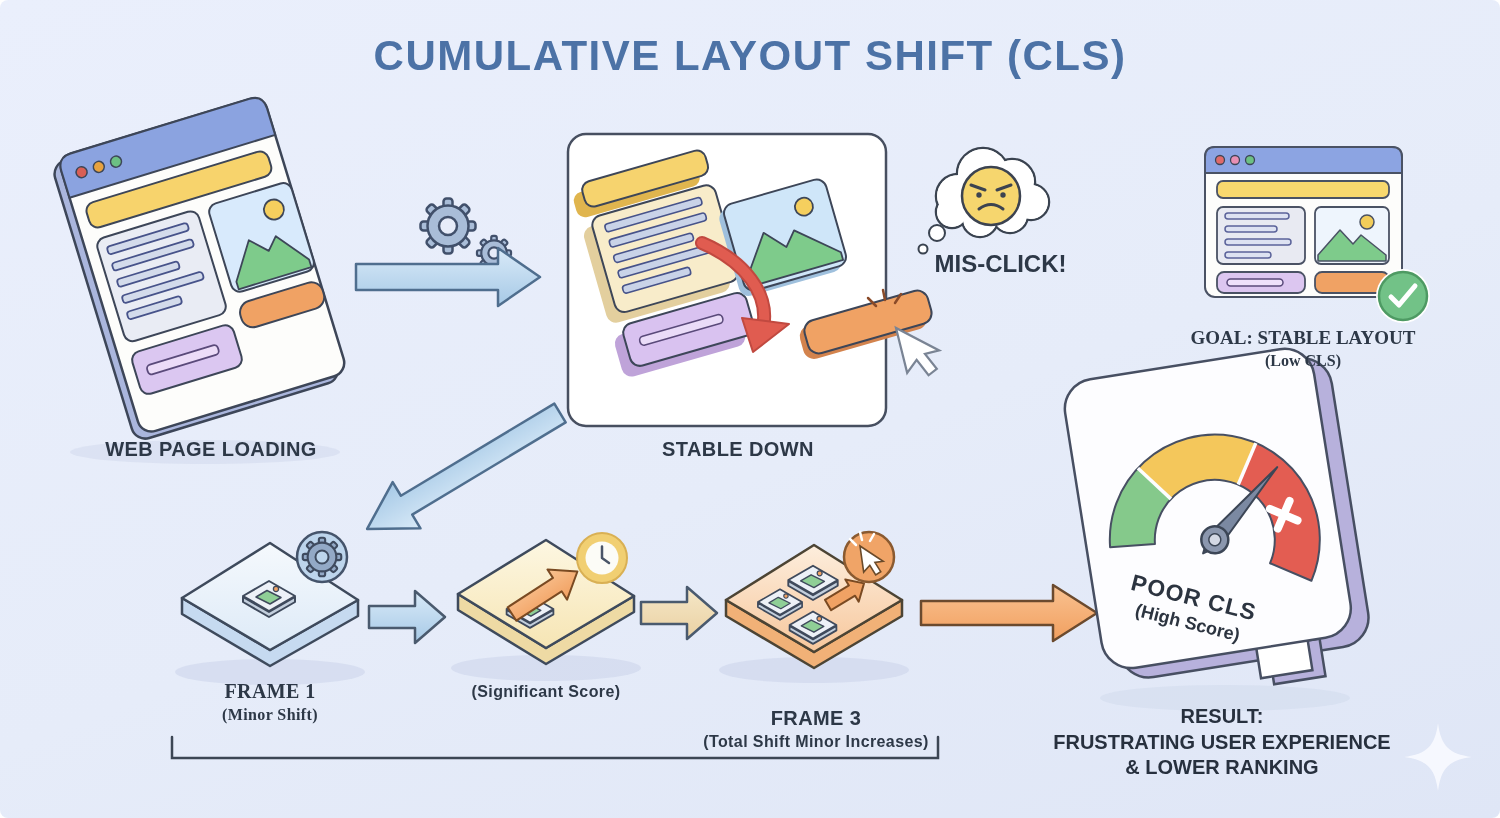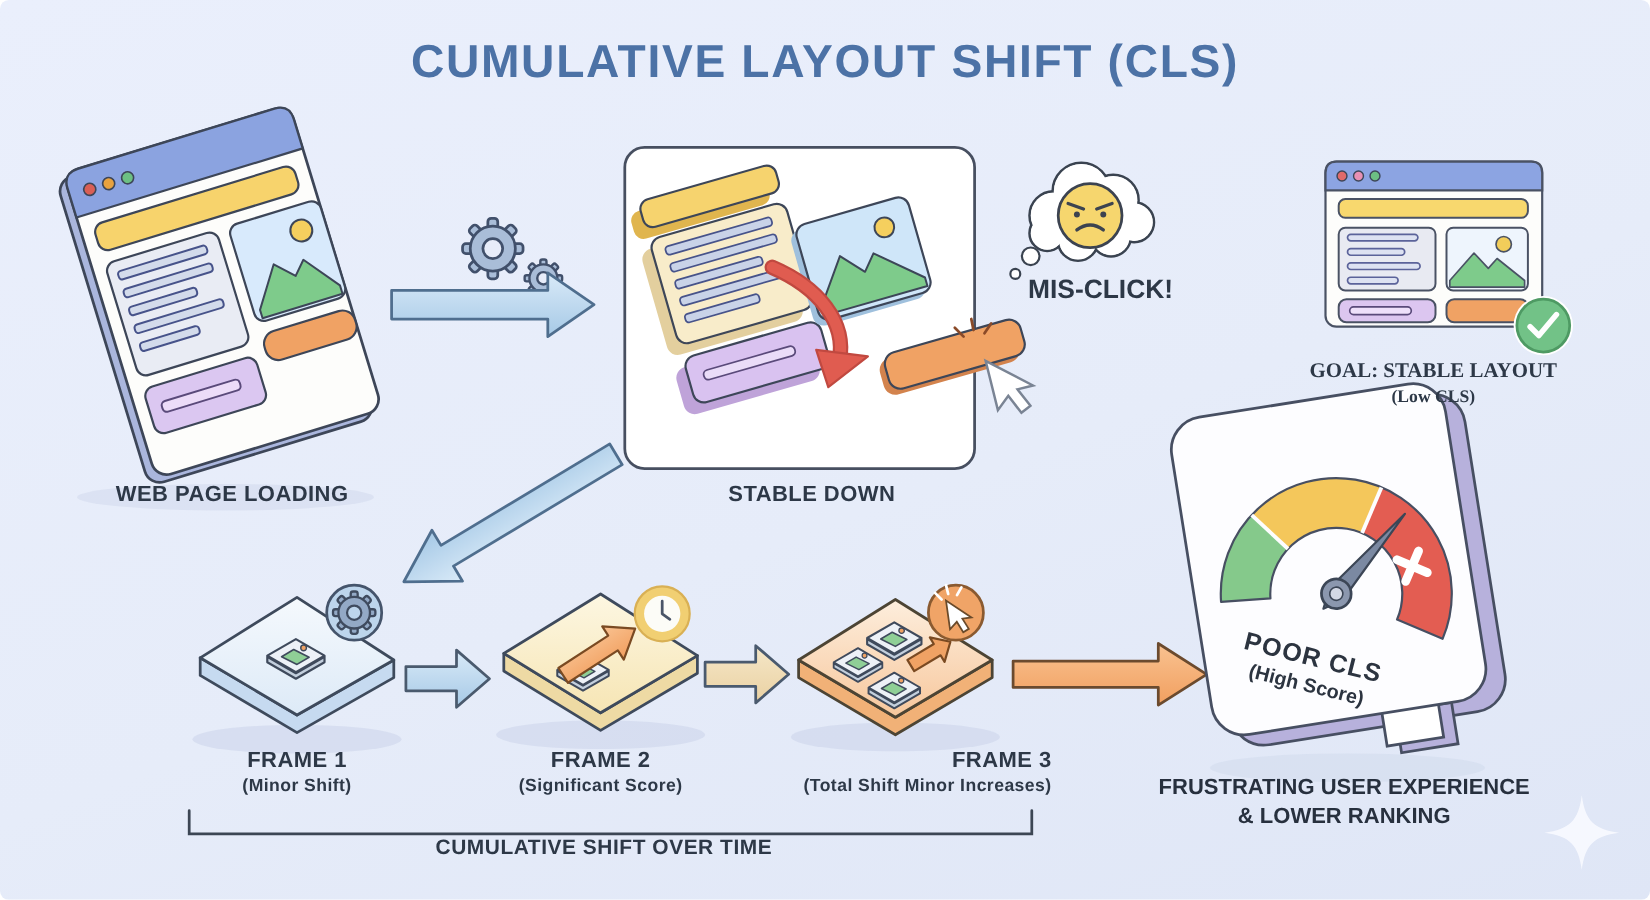--- a/index.html
+++ b/index.html
@@ -15,23 +15,23 @@
     position:absolute;left:0;right:0;top:32px;text-align:center;
     font-size:42px;font-weight:700;color:#4c72a6;letter-spacing:1.5px;
   }
   .cap{font-size:20px;letter-spacing:.4px;}
   .sub{font-weight:600;font-size:16px;margin-top:3px;}
   .lbl-loading{left:36px;top:438px;width:350px;}
   .lbl-jumping{left:578px;top:438px;width:320px;}
   .lbl-misclick{left:908px;top:250px;width:185px;font-size:24px;}
   .lbl-goal{left:1178px;top:327px;width:250px;font-size:19px;font-family:Liberation Serif, serif;}
   .lbl-goal .sub{font-size:16px;}
-  .lbl-frame1{left:140px;top:680px;width:260px;}
+  .lbl-frame1{left:140px;top:680px;width:260px;font-family:Liberation Serif, serif;}
   .lbl-frame2{left:416px;top:680px;width:260px;}
-  .lbl-frame3{left:676px;top:680px;width:280px;text-align:right;}
+  .lbl-frame3{left:676px;top:707px;width:280px;}
   .lbl-frame1 .sub,.lbl-frame2 .sub,.lbl-frame3 .sub{font-size:16px;}
   .lbl-timeline{left:349px;top:760px;width:400px;font-size:19px;letter-spacing:.5px;}
   .lbl-gauge{left:1076px;top:584px;width:230px;transform:rotate(14deg);}
   .lbl-gauge .g1{font-size:23px;font-weight:700;letter-spacing:1px;color:#2c3440;}
   .lbl-gauge .g2{font-size:18px;font-weight:600;color:#2c3440;margin-top:2px;}
   .lbl-result{left:1022px;top:704px;width:400px;font-size:20px;line-height:25.5px;color:#27303e;}
 </style>
 </head>
 <body>
 
@@ -324,33 +324,32 @@
 <div class="lbl lbl-goal">
   <div>GOAL: STABLE LAYOUT</div>
   <div class="sub">(Low CLS)</div>
 </div>
 
 <div class="lbl cap lbl-frame1">
   <div>FRAME 1</div>
   <div class="sub">(Minor Shift)</div>
 </div>
 <div class="lbl cap lbl-frame2">
-  <div>FRAME 2</div>
   <div class="sub">(Significant Score)</div>
 </div>
 <div class="lbl cap lbl-frame3">
   <div>FRAME 3</div>
   <div class="sub">(Total Shift Minor Increases)</div>
 </div>
 
-<div class="lbl lbl-timeline">CUMULATIVE SHIFT OVER TIME</div>
 
 <div class="lbl lbl-gauge">
   <div class="g1">POOR CLS</div>
   <div class="g2">(High Score)</div>
 </div>
 
 <div class="lbl lbl-result">
+  <div>RESULT:</div>
   <div>FRUSTRATING USER EXPERIENCE</div>
   <div>&amp; LOWER RANKING</div>
 </div>
 
 </div>
 
 </body></html>

